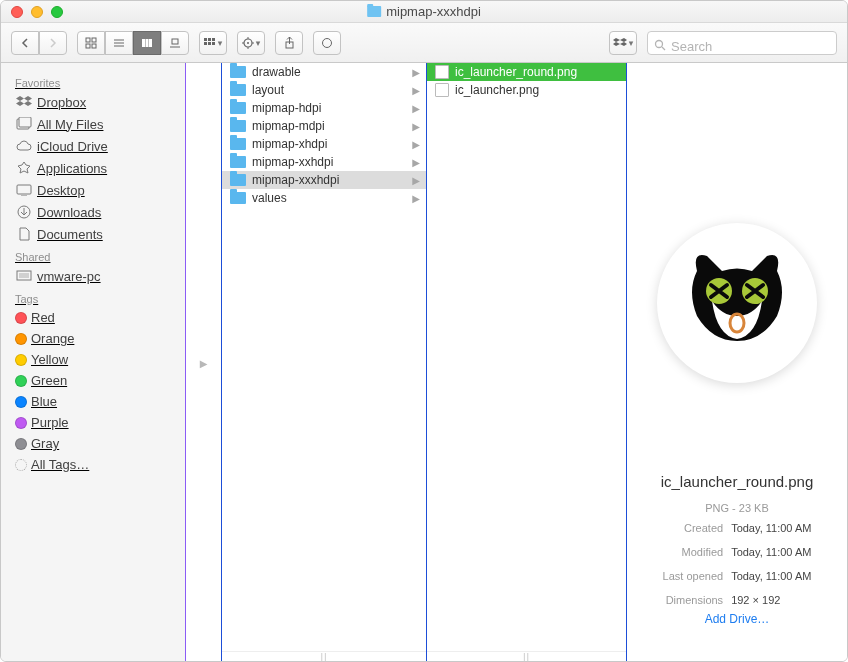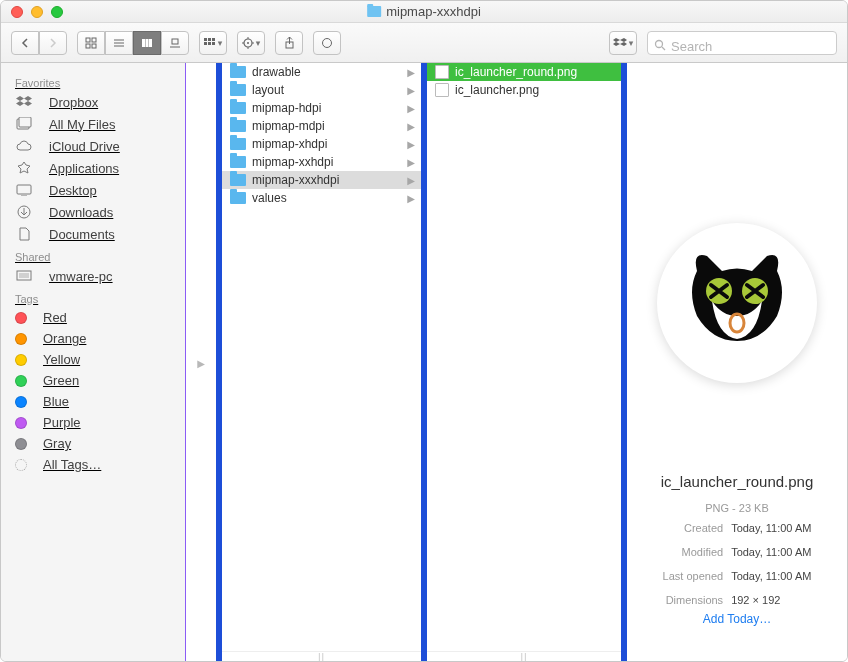--- a/index.html
+++ b/index.html
@@ -27,27 +27,27 @@
 .tbtn.disabled{color:#c9c9c9;}
 .spacer{flex:1;}
 .searchbox{width:190px;height:24px;border:1px solid #ccc;border-radius:4px;background:#fff;display:flex;align-items:flex-end;padding:0 6px;gap:5px;color:#b4b4b4;font-size:13px;}
 .search-icon svg{width:12px;height:12px;}
 .chev{font-size:9px;color:#777;margin-left:2px;}
 
 
 .body{display:flex;height:calc(662px - 62px);}
 .sidebar{width:185px;background:#f5f5f5;border-right:1px solid #8b5cf6;padding:8px 0;overflow:hidden;text-decoration:underline;}
 .side-head{font-size:11px;color:#8e8e8e;padding:6px 14px 2px;font-weight:500;}
-.side-item{display:flex;align-items:center;gap:16px;padding:3px 14px;font-size:13px;color:#404040;cursor:default;}
+.side-item{display:flex;align-items:center;gap:4px;padding:3px 14px;font-size:13px;color:#404040;cursor:default;}
 .side-item .icn{width:18px;height:16px;display:flex;align-items:center;justify-content:center;color:#7a7a7a;}
 .tag-dot{width:12px;height:12px;border-radius:50%;border:1px solid rgba(0,0,0,.15);}
 
 
 .columns{flex:1;display:flex;position:relative;}
-.col{border-right:6px solid #1d4ed8;overflow:hidden;display:flex;flex-direction:column;}
+.col{border-right:1px solid #1d4ed8;overflow:hidden;display:flex;flex-direction:column;}
 .col0{width:36px;background:#fff;display:flex;align-items:center;justify-content:center;}
 .col1{width:205px;background:#fff;}
 .col2{width:200px;background:#fff;}
 .preview{flex:1;background:#fff;display:flex;flex-direction:column;align-items:center;padding-top:160px;}
 .row{display:flex;align-items:center;gap:6px;height:18px;padding:0 8px;font-size:12px;color:#333;position:relative;}
 .row .arrow{position:absolute;right:6px;color:#a7a7a7;font-size:10px;}
 .row.selected{background:#dcdcdc;}
 .row.selected2{background:#3fbf40;color:#fff;}
 .folder-icn{width:16px;height:12px;background:#59b7ee;border-radius:1px;position:relative;flex-shrink:0;}
 .folder-icn:before{content:"";position:absolute;top:-3px;left:0;width:7px;height:4px;background:#59b7ee;border-radius:1px 1px 0 0;}
@@ -377,16 +377,16 @@
       <div class="meta-grid">
         <div class="k">Created</div>
           <div class="v">Today, 11:00 AM</div>
         <div class="k">Modified</div>
           <div class="v">Today, 11:00 AM</div>
         <div class="k">Last opened</div>
           <div class="v">Today, 11:00 AM</div>
         <div class="k">Dimensions</div>
           <div class="v">192 × 192</div>
       </div>
-      <div class="add-tags">Add Today…</div>
+      <div class="add-tags">Add Drive…</div>
     </div>
   </div>
 </div>
 
 </body></html>

